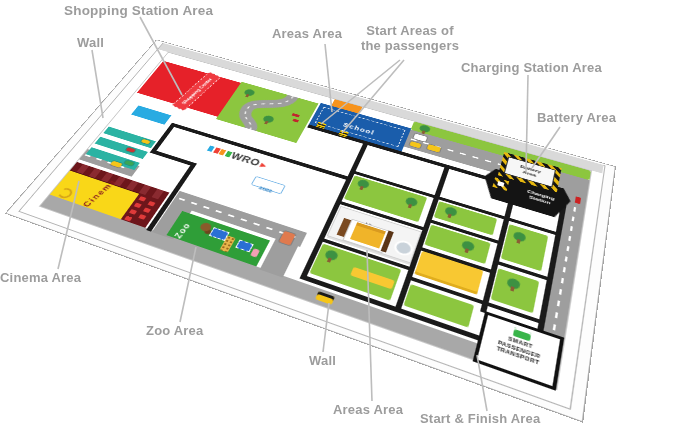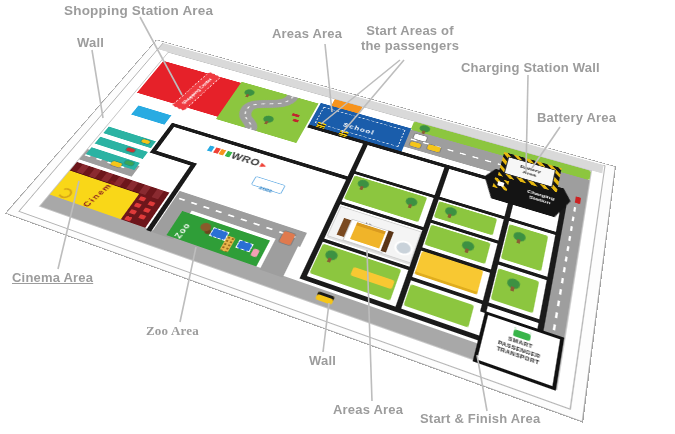--- a/index.html
+++ b/index.html
@@ -227,19 +227,19 @@
     <line x1="323" y1="352" x2="329" y2="303"></line>
     <line x1="372" y1="401" x2="367" y2="250"></line>
     <line x1="487" y1="411" x2="477" y2="355"></line>
   </g>
 </svg>
 
 <div class="ann" style="left:64px;top:3px;font-size:13.5px;">Shopping Station Area</div>
 <div class="ann" style="left:77px;top:36px;">Wall</div>
 <div class="ann" style="left:272px;top:27px;">Areas Area</div>
 <div class="ann" style="left:356px;top:24px;width:108px;text-align:center;">Start Areas of the passengers</div>
-<div class="ann" style="left:461px;top:61px;">Charging Station Wall</div>
+<div class="ann" style="left:461px;top:61px;">Charging Station Area</div>
 <div class="ann" style="left:537px;top:111px;">Battery Area</div>
-<div class="ann" style="left:12px;top:271px;text-decoration:underline;">Cinema Area</div>
-<div class="ann" style="left:146px;top:324px;font-family:Liberation Serif, serif;">Zoo Area</div>
+<div class="ann" style="left:0;top:271px;">Cinema Area</div>
+<div class="ann" style="left:146px;top:324px;">Zoo Area</div>
 <div class="ann" style="left:309px;top:354px;">Wall</div>
 <div class="ann" style="left:333px;top:403px;">Areas Area</div>
 <div class="ann" style="left:420px;top:412px;">Start &amp; Finish Area</div>
 
 </body></html>

